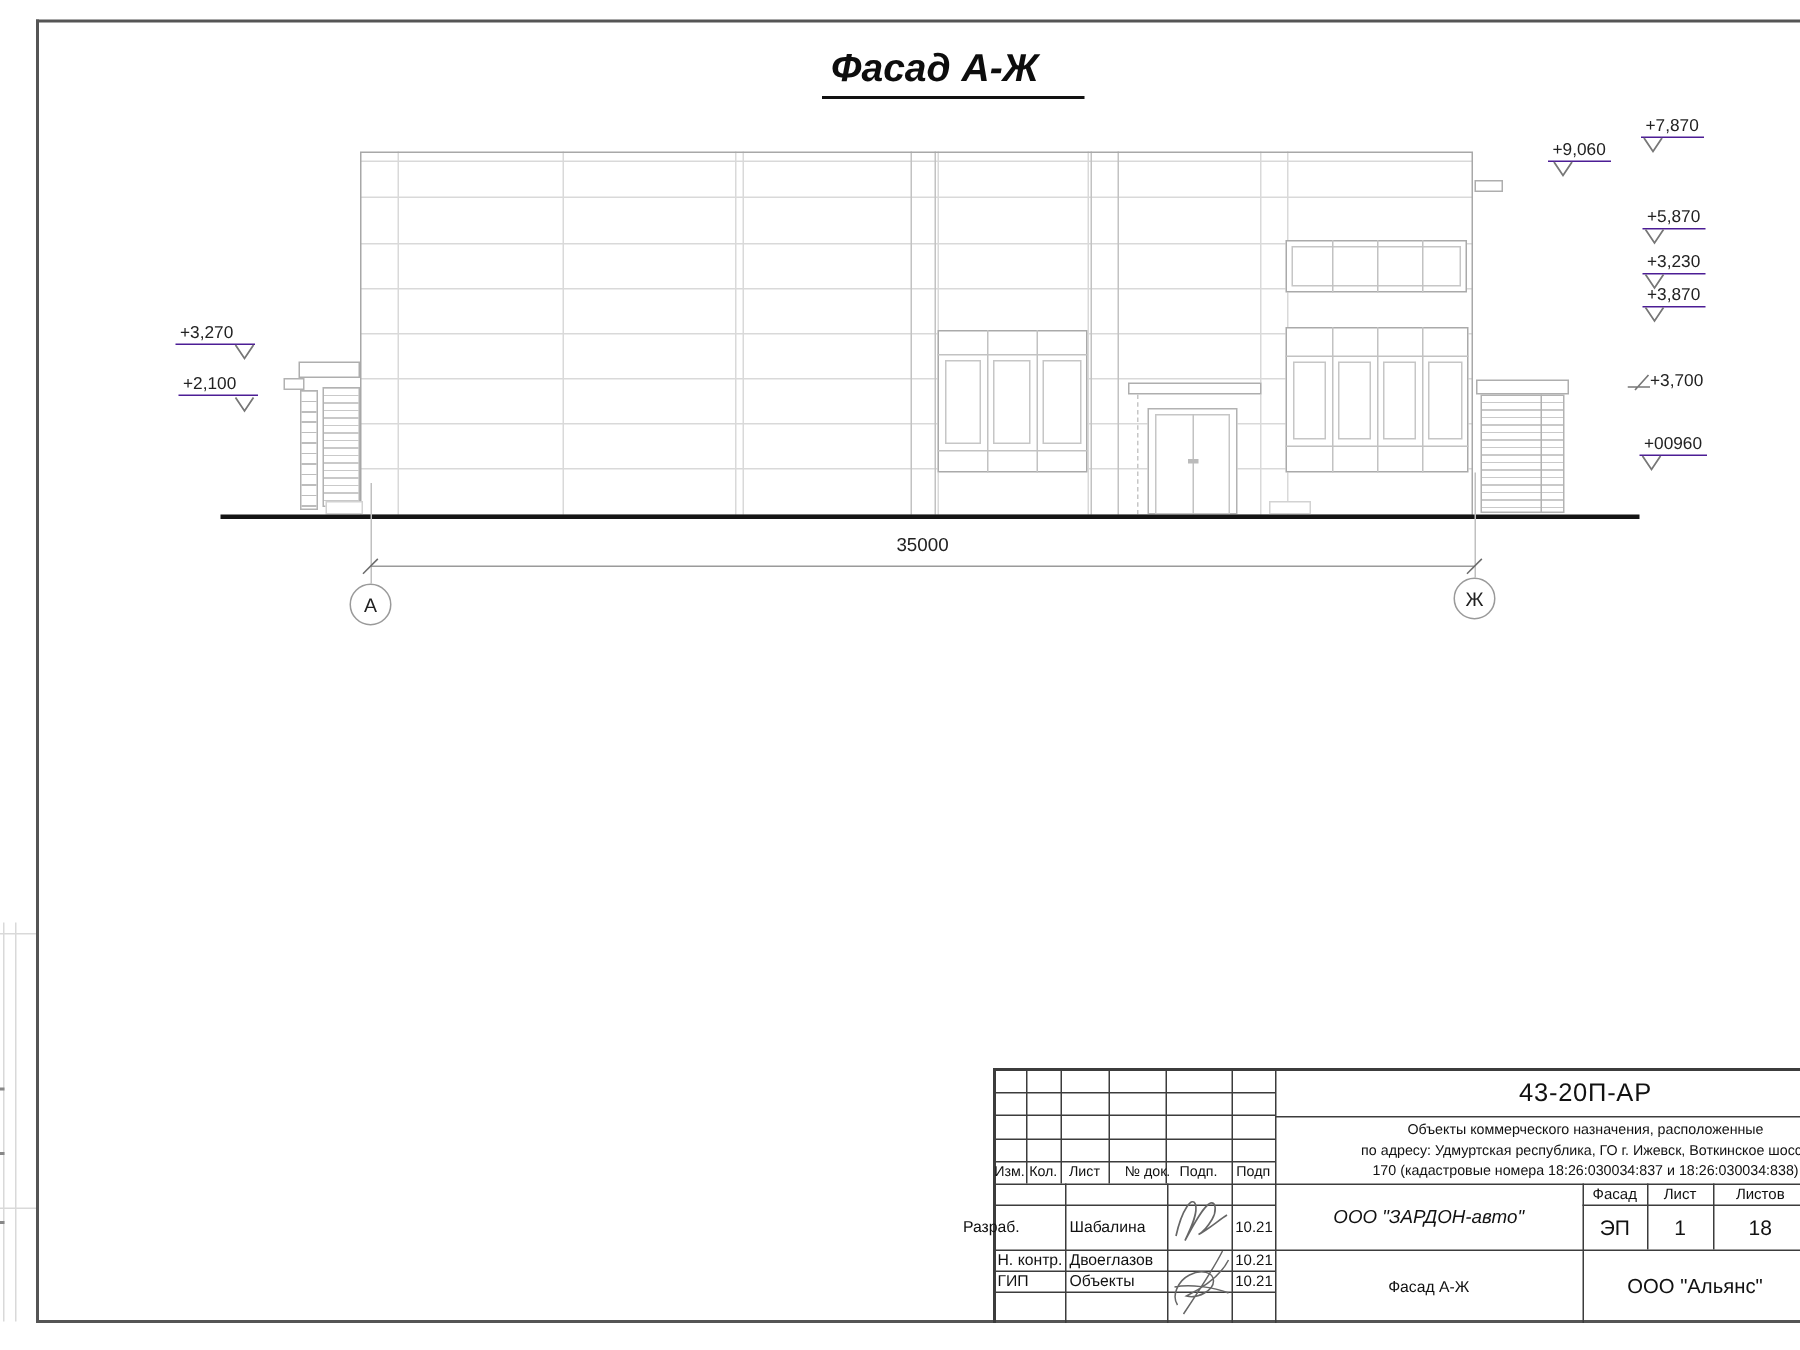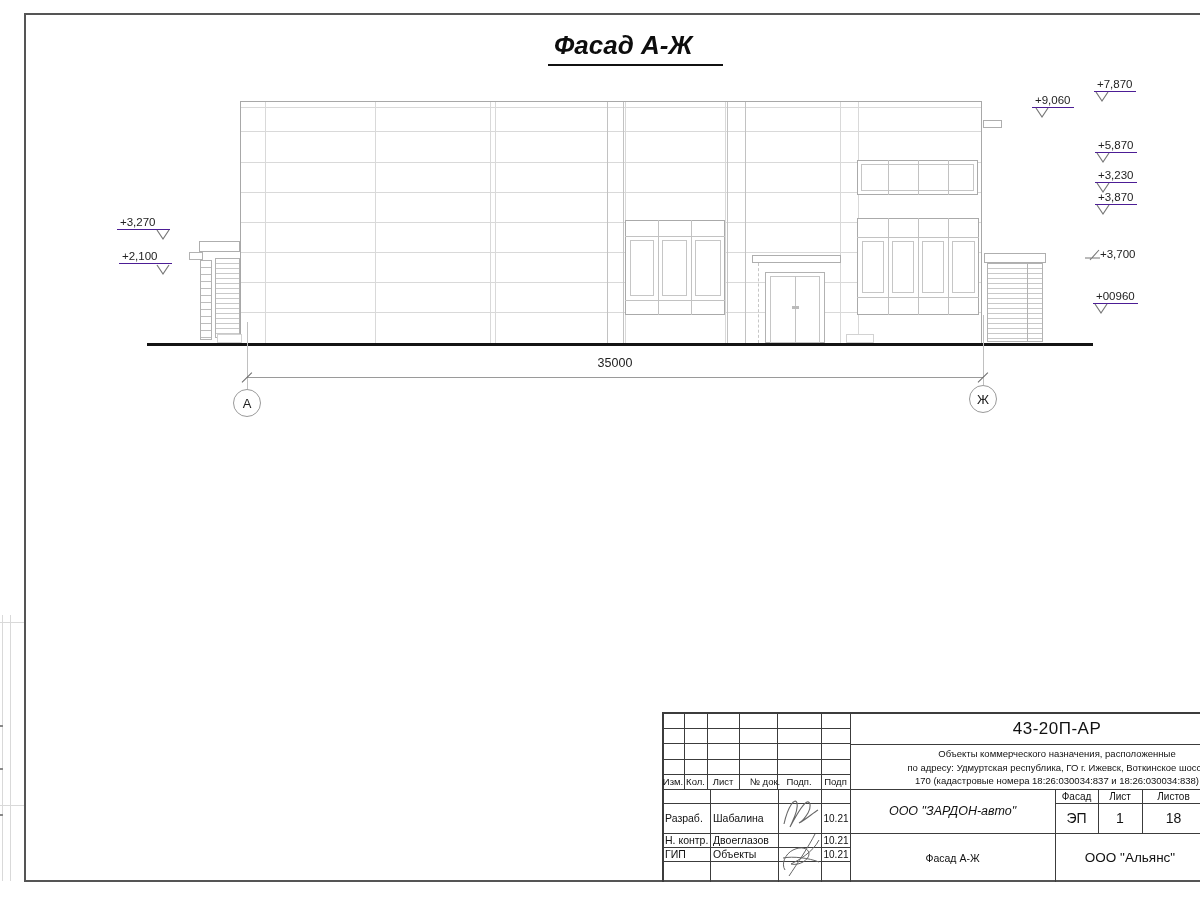--- a/index.html
+++ b/index.html
@@ -219,21 +219,21 @@
     <div class="tbl" style="left:1098px;top:789px;width:1px;height:44px"></div>
     <div class="tbl" style="left:1142px;top:789px;width:1px;height:44px"></div>
 
     <div class="tbtxt" style="left:662px;top:774px;width:22px;height:15px;font-size:9.5px">Изм.</div>
     <div class="tbtxt" style="left:684px;top:774px;width:23px;height:15px;font-size:9.5px">Кол.</div>
     <div class="tbtxt" style="left:707px;top:774px;width:32px;height:15px;font-size:9.5px">Лист</div>
     <div class="tbtxt" style="left:746px;top:774px;width:38px;height:15px;font-size:9.5px">№ док.</div>
     <div class="tbtxt" style="left:777px;top:774px;width:44px;height:15px;font-size:9.5px">Подп.</div>
     <div class="tbtxt" style="left:821px;top:774px;width:29px;height:15px;font-size:9.5px">Подп</div>
 
-    <div class="tbtxt-l" style="left:665px;top:803px;width:45px;height:30px">Разраб.</div>
+    <div class="tbtxt-l" style="left:642px;top:803px;width:45px;height:30px">Разраб.</div>
     <div class="tbtxt-l" style="left:713px;top:803px;width:64px;height:30px">Шабалина</div>
     <div class="tbtxt" style="left:822px;top:803px;width:28px;height:30px">10.21</div>
     <div class="tbtxt-l" style="left:665px;top:833px;width:45px;height:14px">Н. контр.</div>
     <div class="tbtxt-l" style="left:713px;top:833px;width:64px;height:14px">Двоеглазов</div>
     <div class="tbtxt" style="left:822px;top:833px;width:28px;height:14px">10.21</div>
     <div class="tbtxt-l" style="left:665px;top:847px;width:45px;height:14px">ГИП</div>
     <div class="tbtxt-l" style="left:713px;top:847px;width:64px;height:14px">Объекты</div>
     <div class="tbtxt" style="left:822px;top:847px;width:28px;height:14px">10.21</div>
 
     <svg class="abs" style="left:780px;top:794px" width="40" height="38" viewBox="0 0 40 38">

